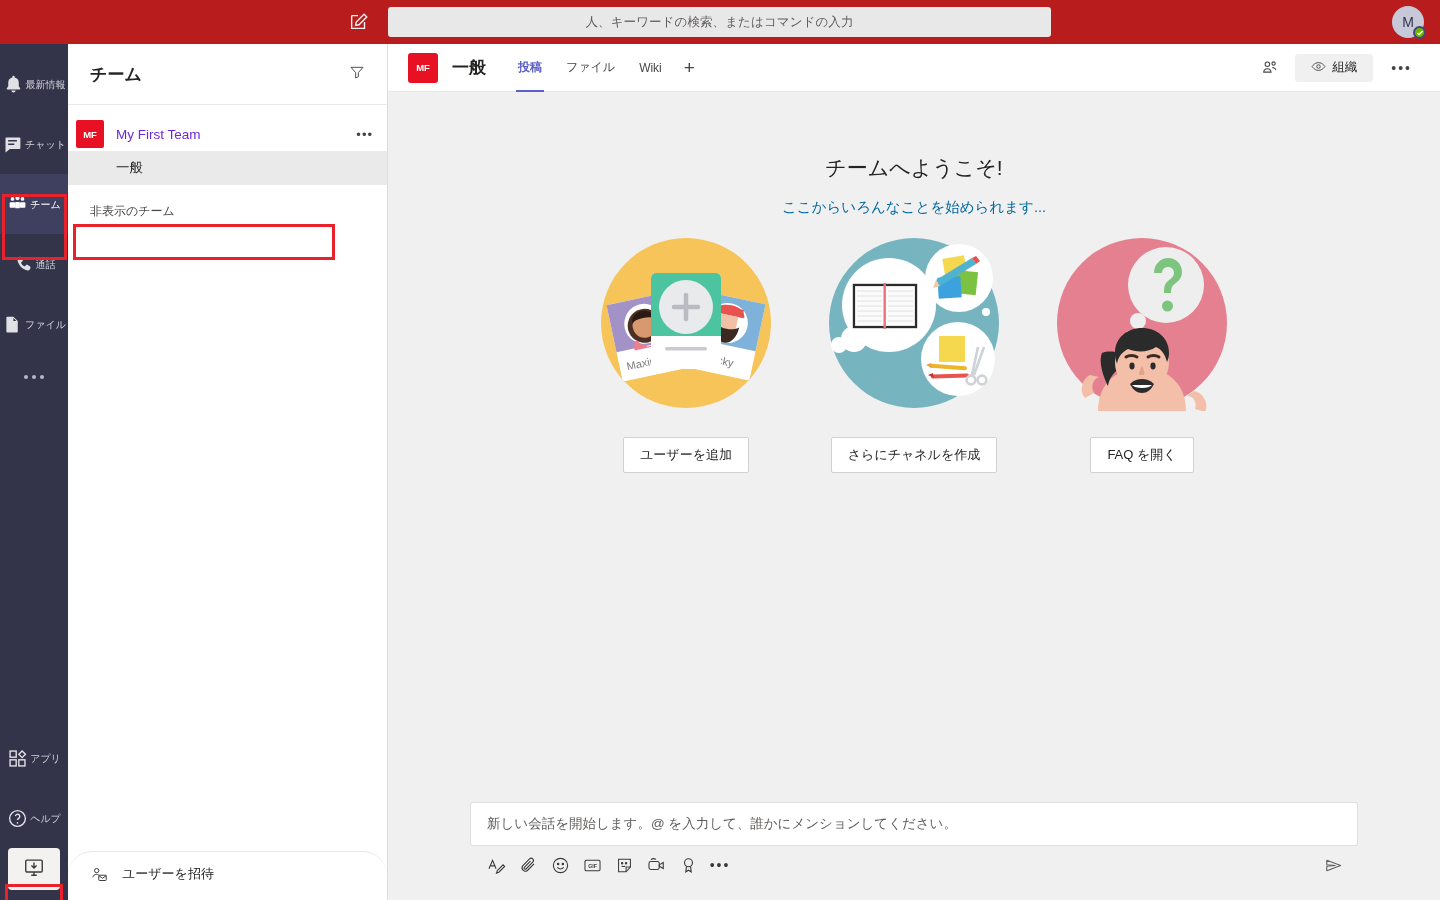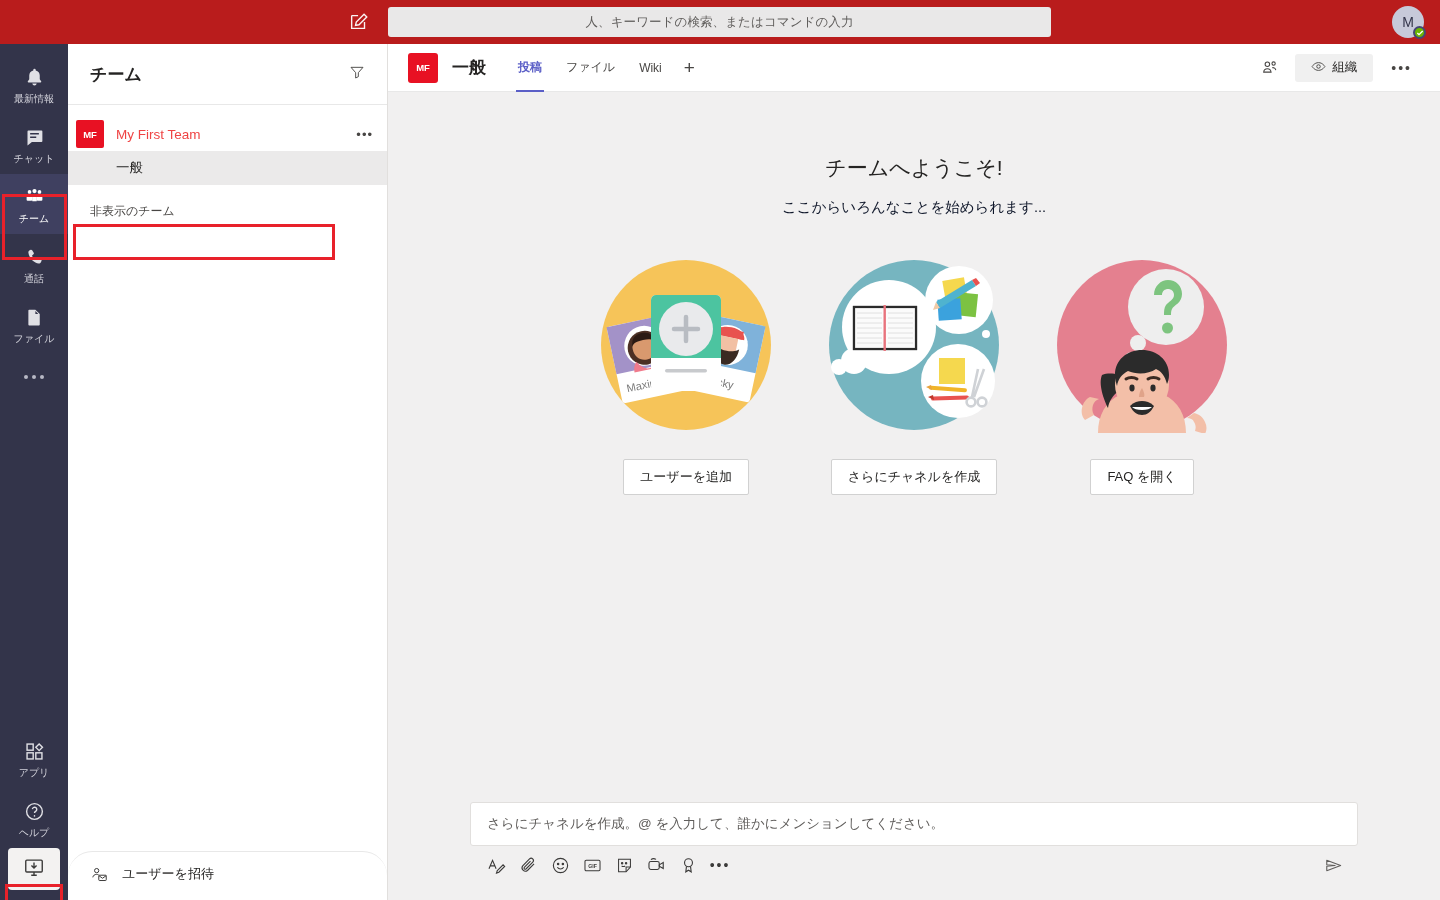--- a/index.html
+++ b/index.html
@@ -38,21 +38,21 @@
   
   .body { display: flex; flex: 1; min-height: 0; }
 
   
   .rail {
     width: 68px; background: #33344a; flex: 0 0 68px;
     display: flex; flex-direction: column; align-items: center;
     padding-top: 10px; position: relative;
   }
   .rail-item {
-    width: 68px; height: 60px; display: flex; flex-direction: column;
+    width: 68px; height: 60px; display: flex; flex-direction: row;
     align-items: center; justify-content: center; gap: 2px; cursor: pointer; position: relative;
   }
   .rail-item .ri-ico { color: #e0e0e5; display: flex; align-items: center; justify-content: center; height: 26px; }
   .rail-item .ri-ico svg { width: 21px; height: 21px; }
   .rail-item .ri-lbl { font-size: 10px; color: #d3d3db; line-height: 1.1; }
   .rail-item.active { background: #3f4060; }
   .rail-item.active .ri-ico, .rail-item.active .ri-lbl { color: #ffffff; }
   .rail-dots { width: 68px; height: 46px; display:flex; align-items:center; justify-content:center; cursor:pointer; }
   .rail-dots span { width:4px;height:4px;border-radius:50%;background:#b8b8c4;display:inline-block;margin:0 2px; }
   .rail-spacer { flex: 1; }
@@ -84,21 +84,21 @@
   .lp-scroll { flex: 1; overflow: hidden; padding-top: 12px; }
   .lp-section-label { font-size: 12px; color: #484644; padding: 6px 22px 8px 22px; }
   .team-row {
     display: flex; align-items: center; height: 34px; padding-left: 8px; padding-right: 14px; cursor: pointer;
   }
   .team-avatar {
     width: 28px; height: 28px; background: #e81123; color: #fff; border-radius: 2px;
     font-size: 9.5px; font-weight: 600; display: flex; align-items: center; justify-content: center;
     flex: 0 0 28px; margin-right: 12px;
   }
-  .team-name { font-size: 13.5px; color: #ef4444; flex: 1; }
+  .team-name { font-size: 13.5px; color: #6d28d9; flex: 1; }
   .row-dots { color: #484644; letter-spacing: 1px; font-size: 13px; line-height: 1; }
   .channel-row {
     height: 34px; display: flex; align-items: center; padding-left: 48px; cursor: pointer; font-size: 13.5px; color: #252423;
   }
   .channel-row.selected { background: #ebeaea; }
   .lp-footer { border-top: 1px solid #e8e8e8; padding: 6px 0 10px 0; border-radius: 25px; }
   .lp-foot-row {
     height: 32px; display: flex; align-items: center; padding: 0 18px 0 22px; cursor: pointer;
     font-size: 13px; color: #252423; gap: 14px;
   }
@@ -135,21 +135,21 @@
   .ch-org-btn {
     display: flex; align-items: center; gap: 6px; background: #f0f0f0; border-radius: 3px;
     padding: 5px 16px; font-size: 12.5px; color: #252423; cursor: pointer; margin: 0 6px;
   }
   .ch-org-btn svg { width: 15px; height: 15px; color: #484644; }
   .ch-more { padding: 0 8px 0 12px; cursor: pointer; color: #484644; letter-spacing: 2px; font-size: 14px; }
 
   
   .welcome { flex: 1; overflow: hidden; display: flex; flex-direction: column; align-items: center; padding-top: 62px; }
   .w-title { font-size: 21px; font-weight: 400; color: #252423; margin-bottom: 16px; }
-  .w-sub { font-size: 14.5px; color: #0f172a; margin-bottom: 40px; }
+  .w-sub { font-size: 14.5px; color: #0369a1; margin-bottom: 18px; }
   .cards { display: flex; gap: 52px; }
   .card { width: 176px; display: flex; flex-direction: column; align-items: center; }
   .card-art { width: 176px; height: 176px; margin-bottom: 26px; }
   .card-btn {
     background: #ffffff; border: 1px solid #d1d1d1; border-radius: 2px;
     font-size: 13px; color: #252423; padding: 8px 16px; cursor: pointer;
     font-family: "Liberation Sans", sans-serif;
   }
 
   
@@ -475,21 +475,21 @@
             </div>
             <button class="card-btn">FAQ を開く</button>
           </div>
 
         </div>
       </div>
 
       <div class="compose-wrap">
         <div class="compose-box">
           <div class="compose-input">
-            <span>さらにチャネルを作成。@ を入力して、誰かにメンションしてください。</span>
+            <span>新しい会話を開始します。@ を入力して、誰かにメンションしてください。</span>
           </div>
         </div>
         <div class="compose-bar">
           <div class="cb-icon">
             <svg viewBox="0 0 24 24" fill="none" stroke="currentColor" stroke-width="1.4">
               <path d="M2.5 16L7 5.5 11.5 16M4.2 12.5h5.6"></path>
               <path d="M13 18.5l7.3-7.3 2 2-7.3 7.3-3 1z"></path>
             </svg>
           </div>
           <div class="cb-icon">

